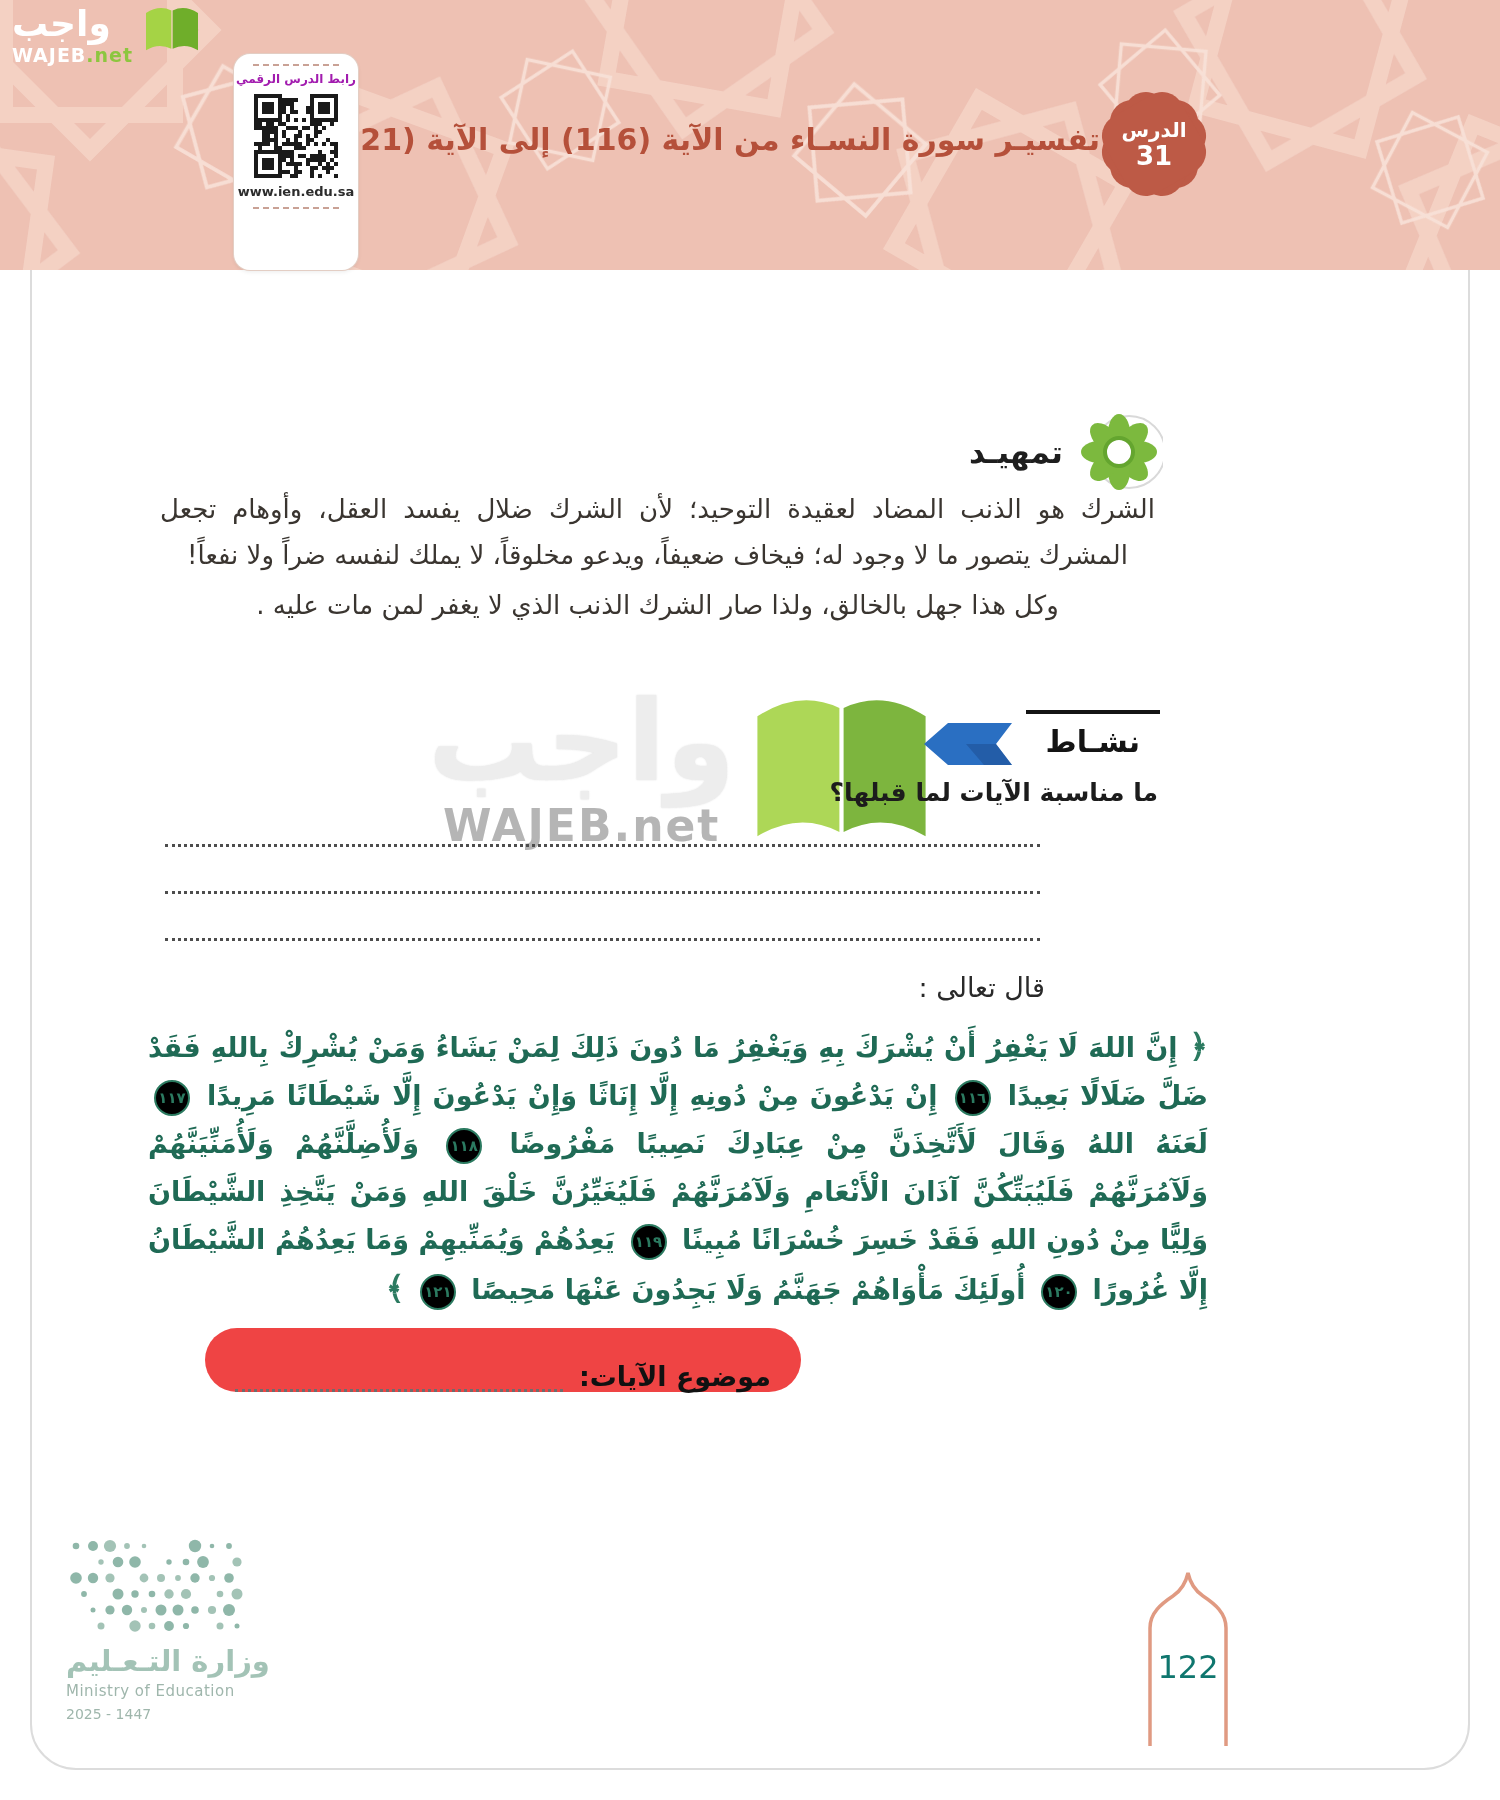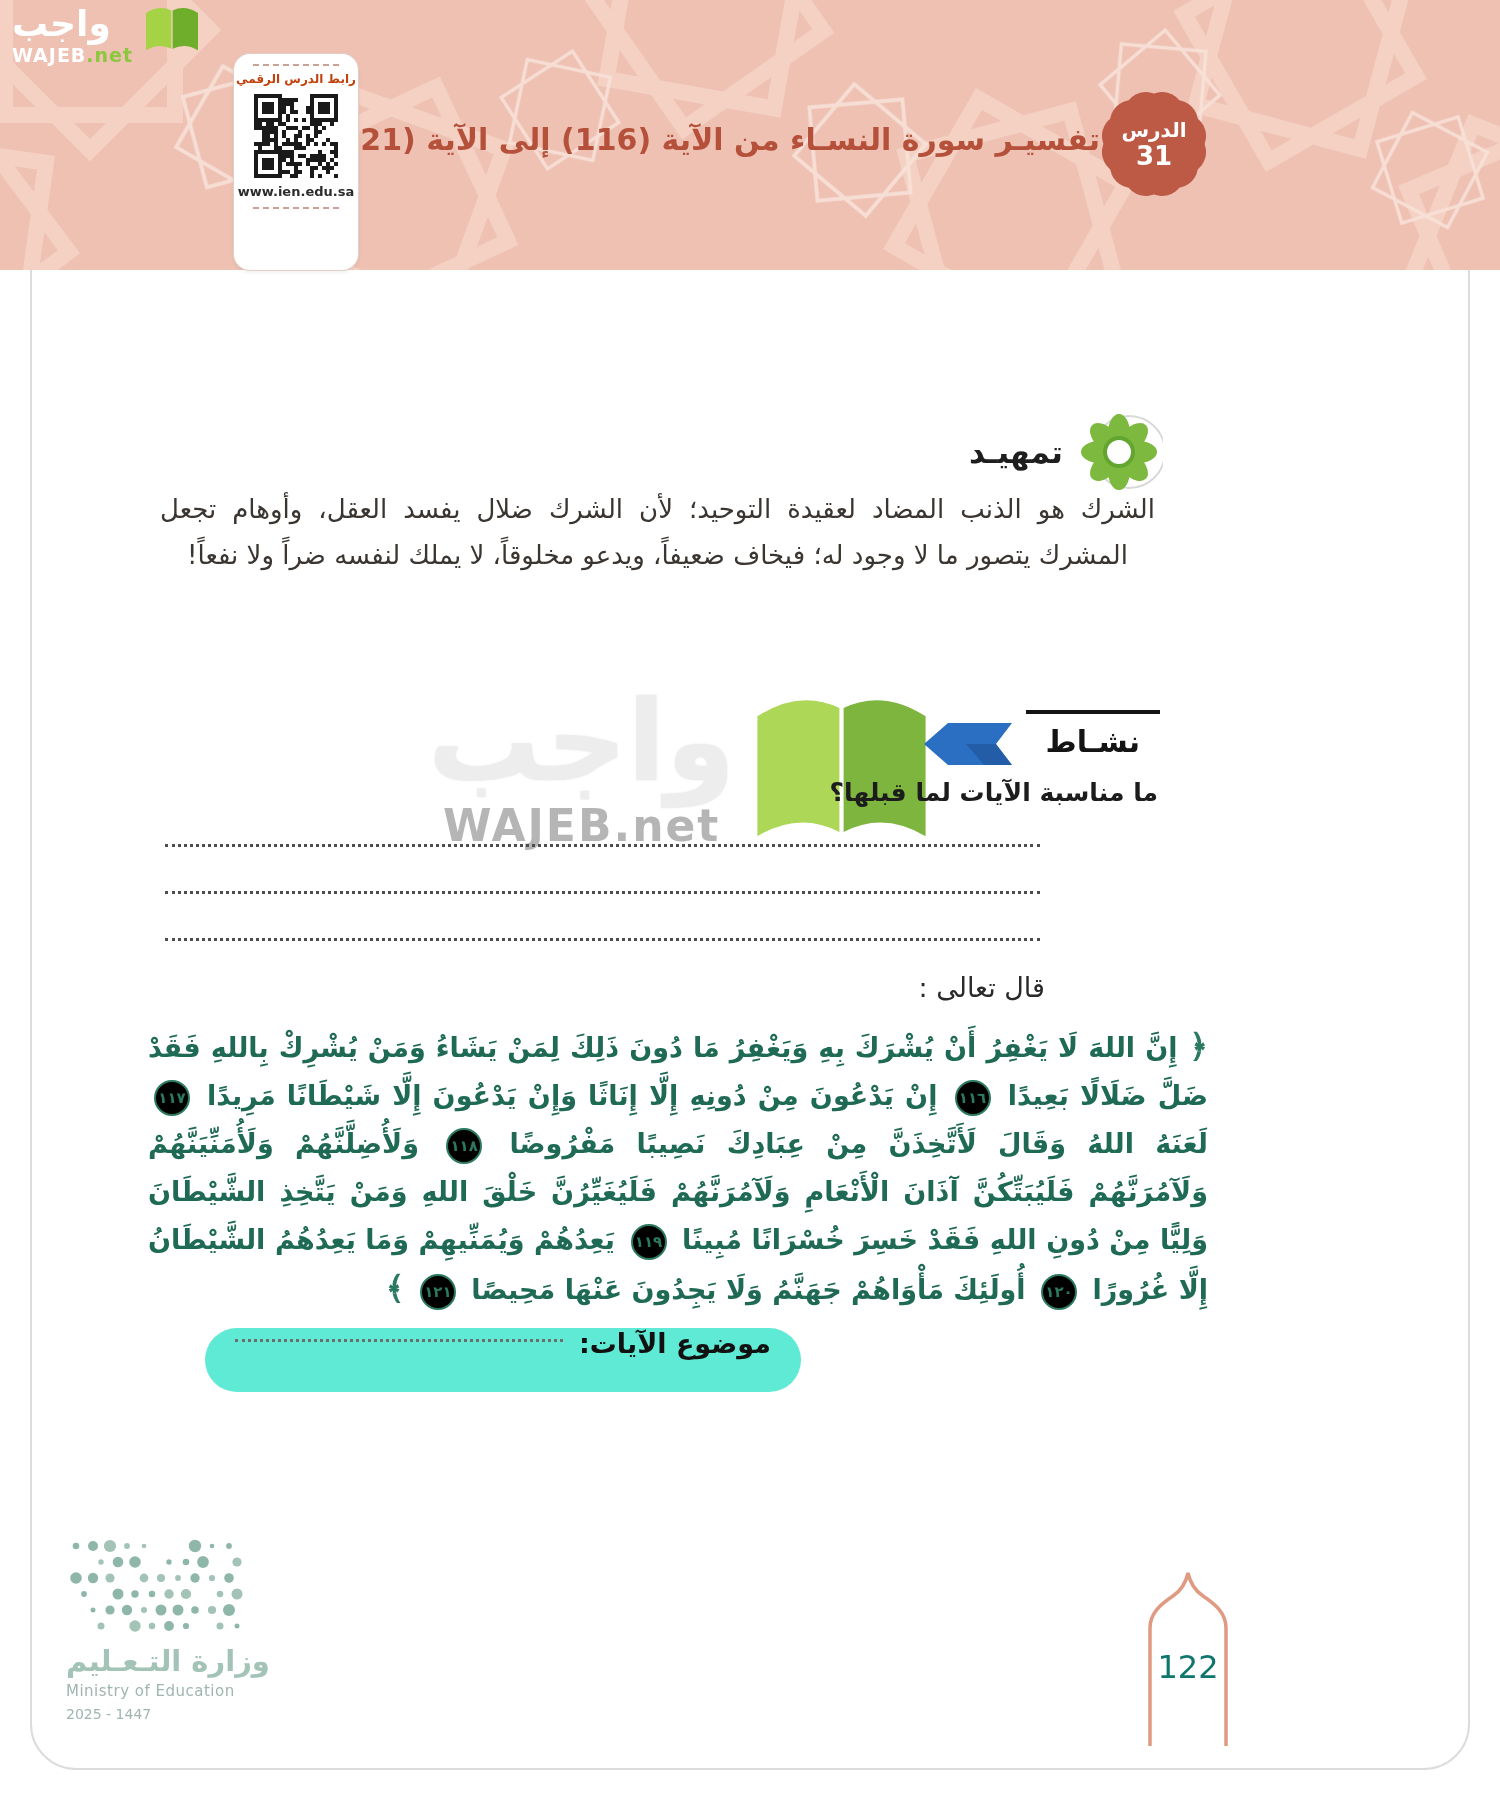--- a/index.html
+++ b/index.html
@@ -13,21 +13,21 @@
 
   
   .wajeb-top { position:absolute; left:12px; top:4px; display:flex; gap:10px; align-items:flex-start; z-index:5; }
   .wajeb-ar { font-size:36px; font-weight:bold; color:#ffffff; line-height:40px; }
   .wajeb-en { font-size:19px; font-weight:bold; color:#ffffff; letter-spacing:1px; }
   .wajeb-en .tld { color:#8dc63f; }
 
   
   .qr-panel { position:absolute; left:234px; top:54px; width:124px; height:216px; background:#ffffff; border-radius:16px; box-shadow:0 0 0 1px #e3cec4, 0 2px 4px rgba(0,0,0,.08); z-index:4; text-align:center; padding-top:10px; }
   .qr-lace { width:86px; margin:0 auto 6px auto; border-top:2px dashed #c9a195; }
-  .qr-label { font-size:12px; font-weight:bold; color:#c2410c; direction:rtl; }
+  .qr-label { font-size:12px; font-weight:bold; color:#a21caf; direction:rtl; }
   .qr-box { margin:8px auto 6px auto; width:84px; height:84px; }
   .qr-url { font-size:13px; font-weight:bold; color:#2c2c2c; }
   .qr-lace-b { width:86px; margin:8px auto 0 auto; border-top:2px dashed #c9a195; }
 
   
   .lesson-title { position:absolute; left:360px; top:122px; width:740px; text-align:center; font-size:30px; font-weight:bold; color:#b5503a; direction:rtl; white-space:nowrap; z-index:3; }
 
   
   .lesson-badge { position:absolute; left:1096px; top:86px; width:116px; height:116px; z-index:4; }
   .lesson-badge .badge-text { position:absolute; inset:0; display:flex; flex-direction:column; align-items:center; justify-content:center; color:#fff; direction:rtl; }
@@ -65,21 +65,21 @@
   .ayah-num { display:inline-flex; align-items:center; justify-content:center; width:36px; height:36px; border:2px solid #2b7a60; border-radius:50%; font-size:15px; font-weight:bold; color:#2b7a60; background:#000000; vertical-align:middle; margin:0 6px; }
   .q-orn { font-size:32px; color:#2b7a60; }
 
   
   .choose-box { position:absolute; left:845px; top:1320px; width:287px; height:114px; border:2px solid #55557c; border-radius:5px; display:flex; align-items:center; justify-content:center; text-align:center; direction:rtl; font-size:26px; font-weight:bold; color:#141414; line-height:44px; padding:6px 16px; background:#fff; }
   .orn { position:absolute; width:12px; height:12px; background:#fff; border:2px solid #55557c; border-radius:50%; }
   .orn.tl{left:-8px;top:-8px} .orn.tr{right:-8px;top:-8px} .orn.bl{left:-8px;bottom:-8px} .orn.br{right:-8px;bottom:-8px}
   .orn.tm{left:calc(50% - 8px);top:-8px} .orn.bm{left:calc(50% - 8px);bottom:-8px}
 
   
-  .topic-pill { position:absolute; left:205px; top:1328px; width:596px; height:64px; background:#5eead4; border-radius:34px; display:flex; direction:rtl; align-items:flex-start; gap:16px; padding:0 30px; }
+  .topic-pill { position:absolute; left:205px; top:1328px; width:596px; height:64px; background:#ef4444; border-radius:34px; display:flex; direction:rtl; align-items:flex-end; gap:16px; padding:0 30px; }
   .topic-label { font-size:27px; font-weight:bold; color:#111; white-space:nowrap; }
   .pill-dots { flex:1; border-bottom:3px dotted #6d6d6d; height:14px; }
 
   
   .ministry { position:absolute; left:66px; top:1536px; width:250px; }
   .m-ar { font-size:29px; font-weight:bold; color:#a3c3b6; direction:rtl; text-align:left; margin-top:2px; }
   .m-en { font-size:15px; color:#9fb6ac; letter-spacing:.5px; margin-top:4px; }
   .m-yr { font-size:14px; color:#9fb6ac; margin-top:6px; }
 
   
@@ -421,20 +421,21 @@
         </g>
         <circle r="14" fill="#ffffff"></circle>
         <circle r="14" fill="none" stroke="#64a52f" stroke-width="4"></circle>
       </g>
     </svg>
     <div class="tamhid-label">تمهيـد</div>
   </div>
 
   <div class="intro-text">
     <p class="p1">الشرك هو الذنب المضاد لعقيدة التوحيد؛ لأن الشرك ضلال يفسد العقل، وأوهام تجعل المشرك يتصور ما لا وجود له؛ فيخاف ضعيفاً، ويدعو مخلوقاً، لا يملك لنفسه ضراً ولا نفعاً!</p>
+    <p class="p2">وكل هذا جهل بالخالق، ولذا صار الشرك الذنب الذي لا يغفر لمن مات عليه .</p>
   </div>
 
   <div class="activity-row">
     <div class="activity-label">نشـاط</div>
     <svg class="activity-arrow" width="92" height="48" viewBox="0 0 92 48">
       <polygon points="90,3 26,3 2,24 26,45 90,45 74,24" fill="#2a6fc2"></polygon>
       <polygon points="90,24 74,24 90,45 62,45 44,24 62,24" fill="#1d4f94" opacity="0.55"></polygon>
     </svg>
   </div>
 

